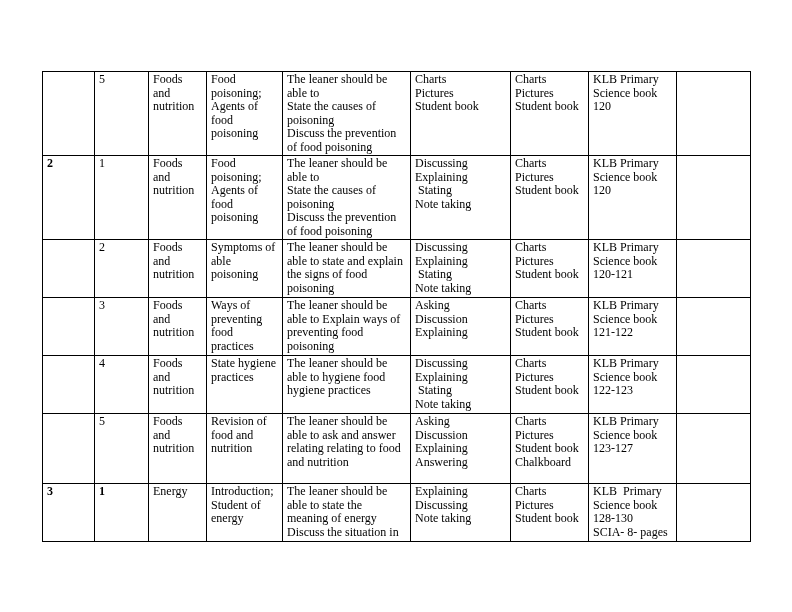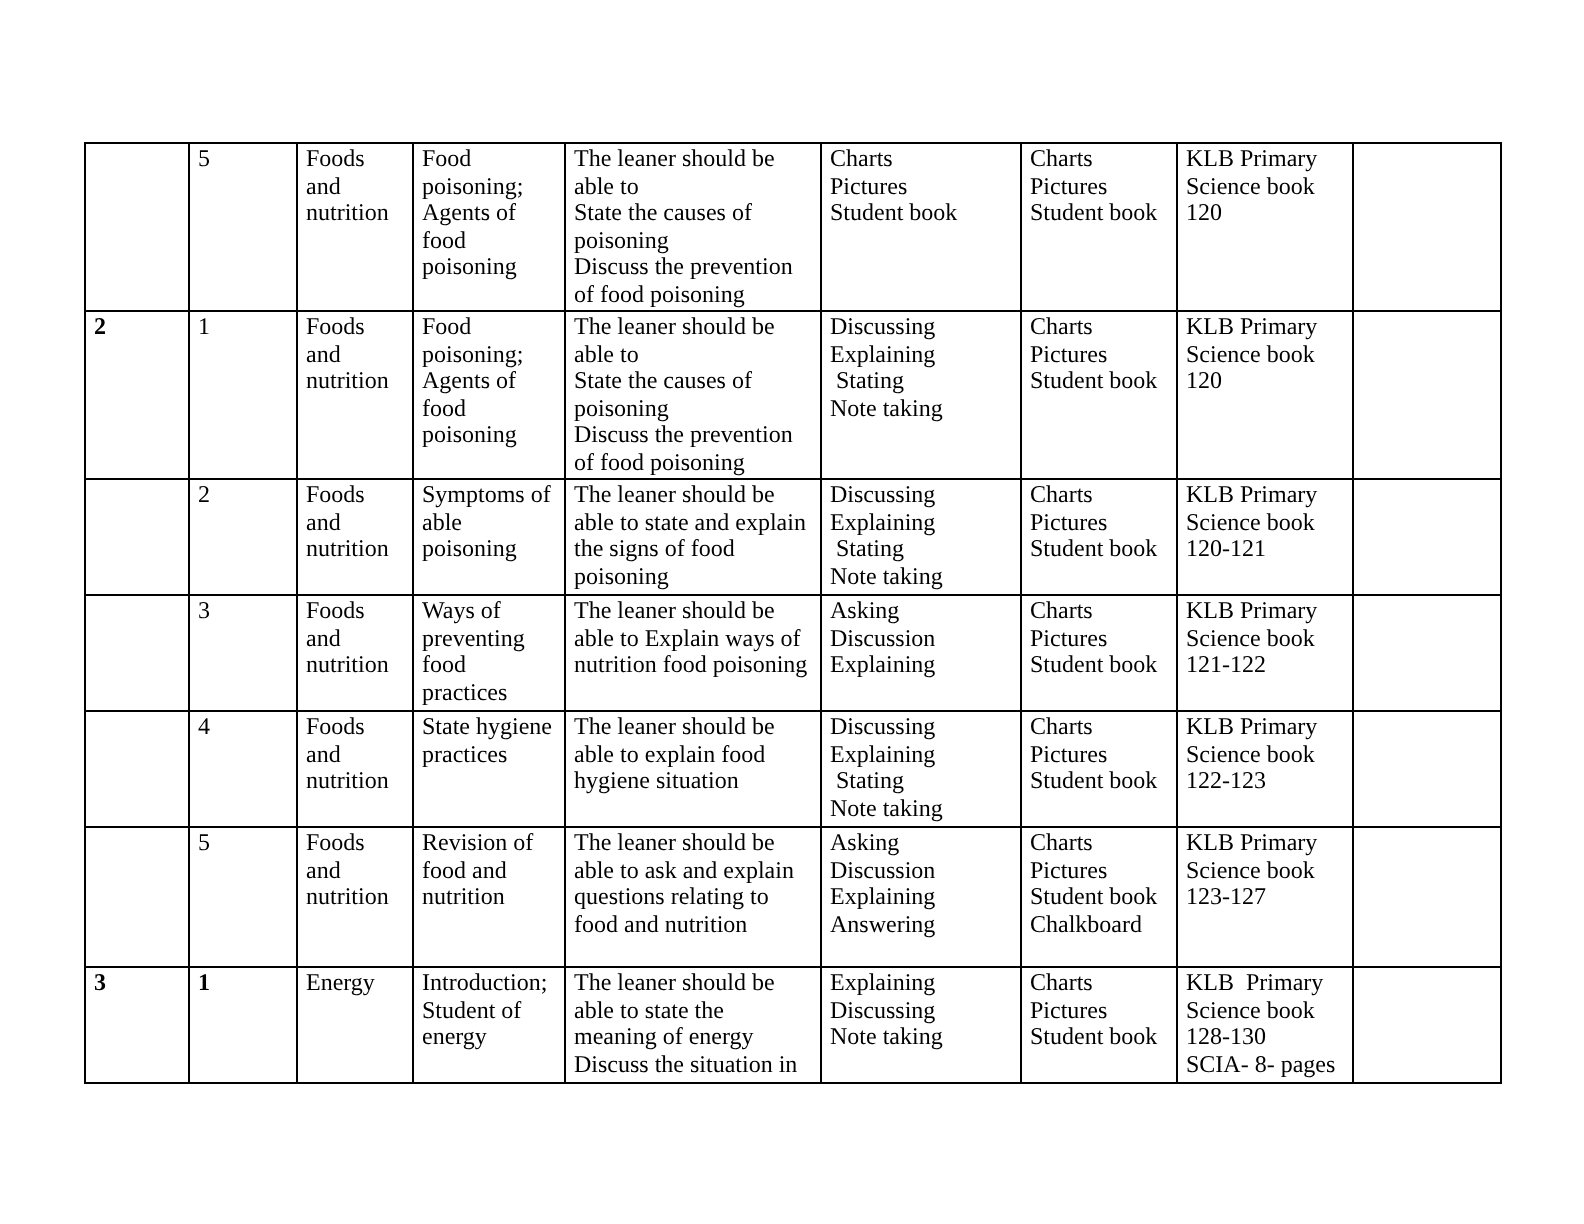--- a/index.html
+++ b/index.html
@@ -135,42 +135,42 @@
       <tr class="h58">
         <td></td>
         <td>3</td>
         <td>Foods
 and
 nutrition</td>
         <td>Ways of
 preventing
 food
 practices</td>
-        <td>The leaner should be able to Explain ways of nutrition food poisoning</td>
+        <td>The leaner should be able to Explain ways of preventing food poisoning</td>
         <td>Asking
 Discussion
 Explaining</td>
         <td>Charts
 Pictures
 Student book</td>
         <td>KLB Primary
 Science book
 121-122</td>
         <td></td>
       </tr>
 
       <tr class="h58">
         <td></td>
         <td>4</td>
         <td>Foods
 and
 nutrition</td>
         <td>State hygiene
 practices</td>
-        <td>The leaner should be able to explain food hygiene situation</td>
+        <td>The leaner should be able to hygiene food hygiene practices</td>
         <td>Discussing
 Explaining
  Stating
 Note taking</td>
         <td>Charts
 Pictures
 Student book</td>
         <td>KLB Primary
 Science book
 122-123</td>
@@ -179,21 +179,21 @@
 
       <tr class="h70">
         <td></td>
         <td>5</td>
         <td>Foods
 and
 nutrition</td>
         <td>Revision of
 food and
 nutrition</td>
-        <td>The leaner should be able to ask and explain questions relating to food and nutrition</td>
+        <td>The leaner should be able to ask and answer relating relating to food and nutrition</td>
         <td>Asking
 Discussion
 Explaining
 Answering</td>
         <td>Charts
 Pictures
 Student book
 Chalkboard</td>
         <td>KLB Primary
 Science book

